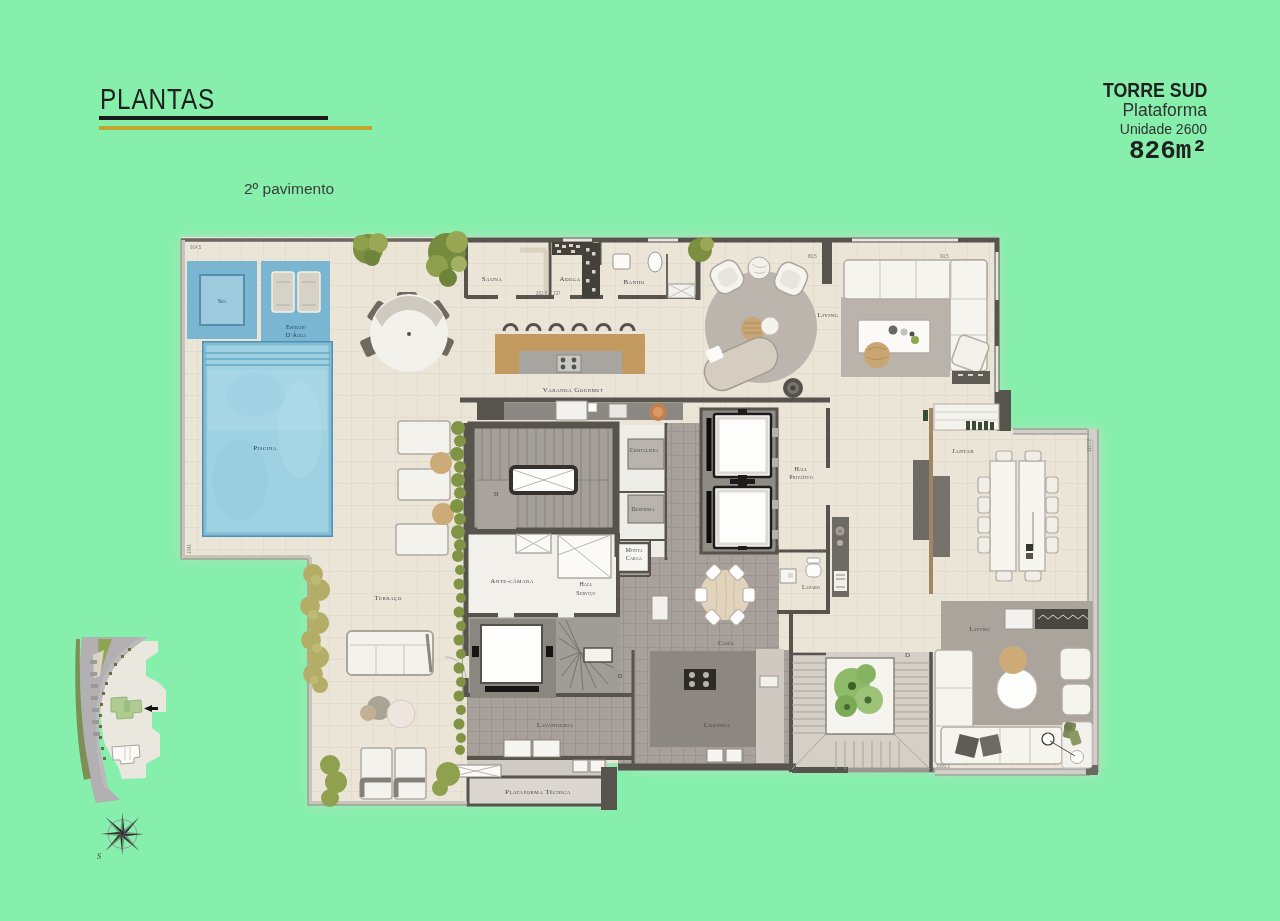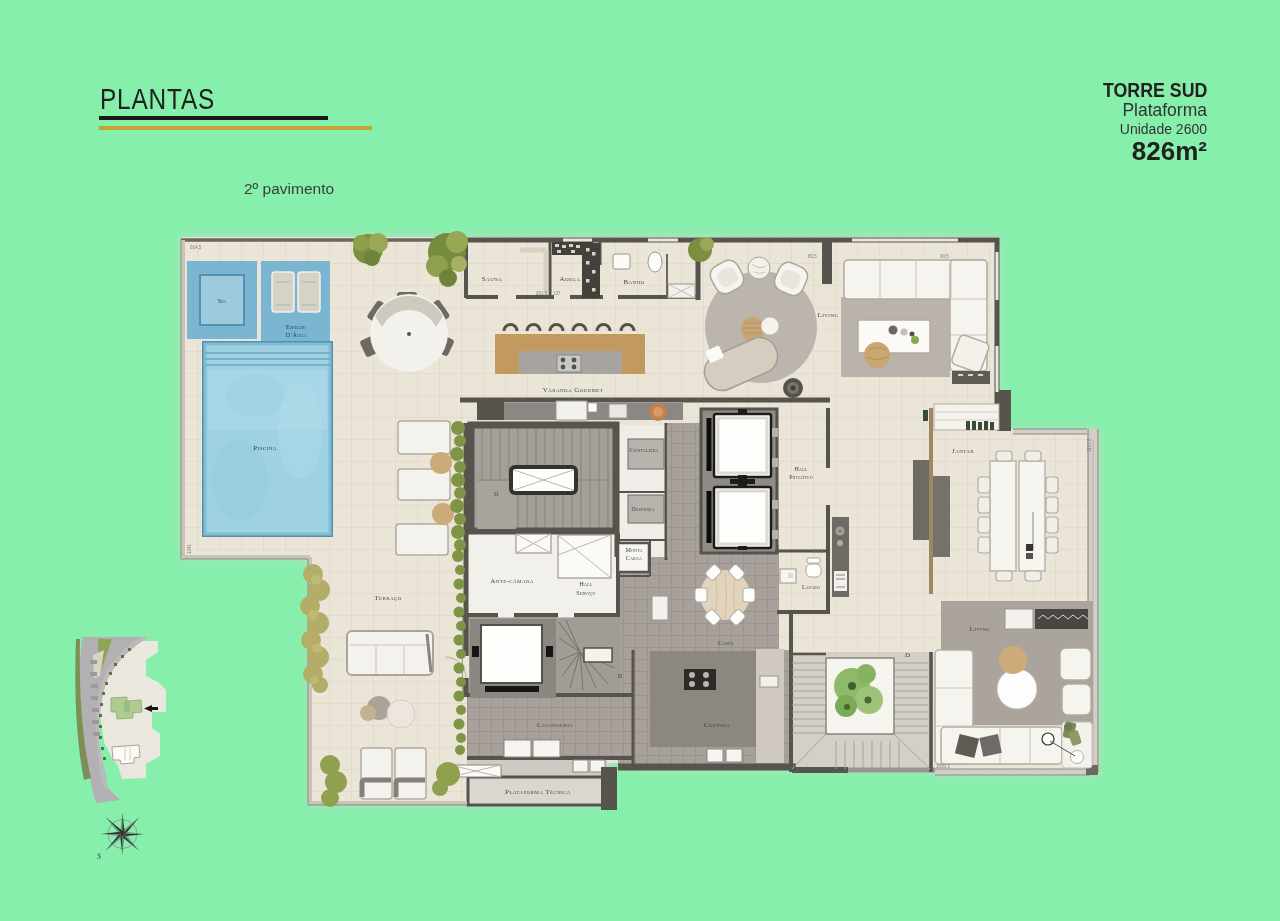--- a/index.html
+++ b/index.html
@@ -6,21 +6,21 @@
 #page{position:relative;width:1280px;height:921px;background:#86efac;overflow:hidden;font-family:"Liberation Sans",sans-serif;}
 .abs{position:absolute;}
 #plantas{left:100px;top:83px;font-size:29px;letter-spacing:1px;color:#20201e;font-weight:400;transform:scaleX(0.84);transform-origin:0 0;}
 #ln1{left:99px;top:116px;width:229px;height:4px;background:#1a1a18;}
 #ln2{left:99px;top:126px;width:273px;height:4px;background:#c3a42f;}
 #pav{left:244px;top:180px;font-size:15.5px;color:#3c3c3a;}
 #hdr{right:73px;top:80px;text-align:right;color:#21211f;}
 #hdr .t1{font-size:20px;font-weight:bold;letter-spacing:0px;line-height:20px;transform:scaleX(0.89);transform-origin:100% 0;}
 #hdr .t2{font-size:17.5px;color:#333331;line-height:20px;}
 #hdr .t3{font-size:14px;color:#333331;line-height:18px;}
-#hdr .t4{font-size:26px;font-weight:bold;line-height:27px;}
+#hdr .t4{font-size:26px;font-weight:bold;line-height:27px;font-family:Liberation Mono, monospace;}
 text{font-family:"Liberation Serif",serif;fill:#40464c;}
 .rl{font-size:7px;letter-spacing:0.4px;font-variant:small-caps;}
 .rs{font-size:6px;letter-spacing:0.2px;font-variant:small-caps;}
 .dim{font-size:4.5px;fill:#777d82;font-family:"Liberation Sans",sans-serif;letter-spacing:0;}
 .pl{fill:#1f3c55;}
 </style>
 </head>
 <body>
 <div id="page">
   <div id="plantas" class="abs">PLANTAS</div>

